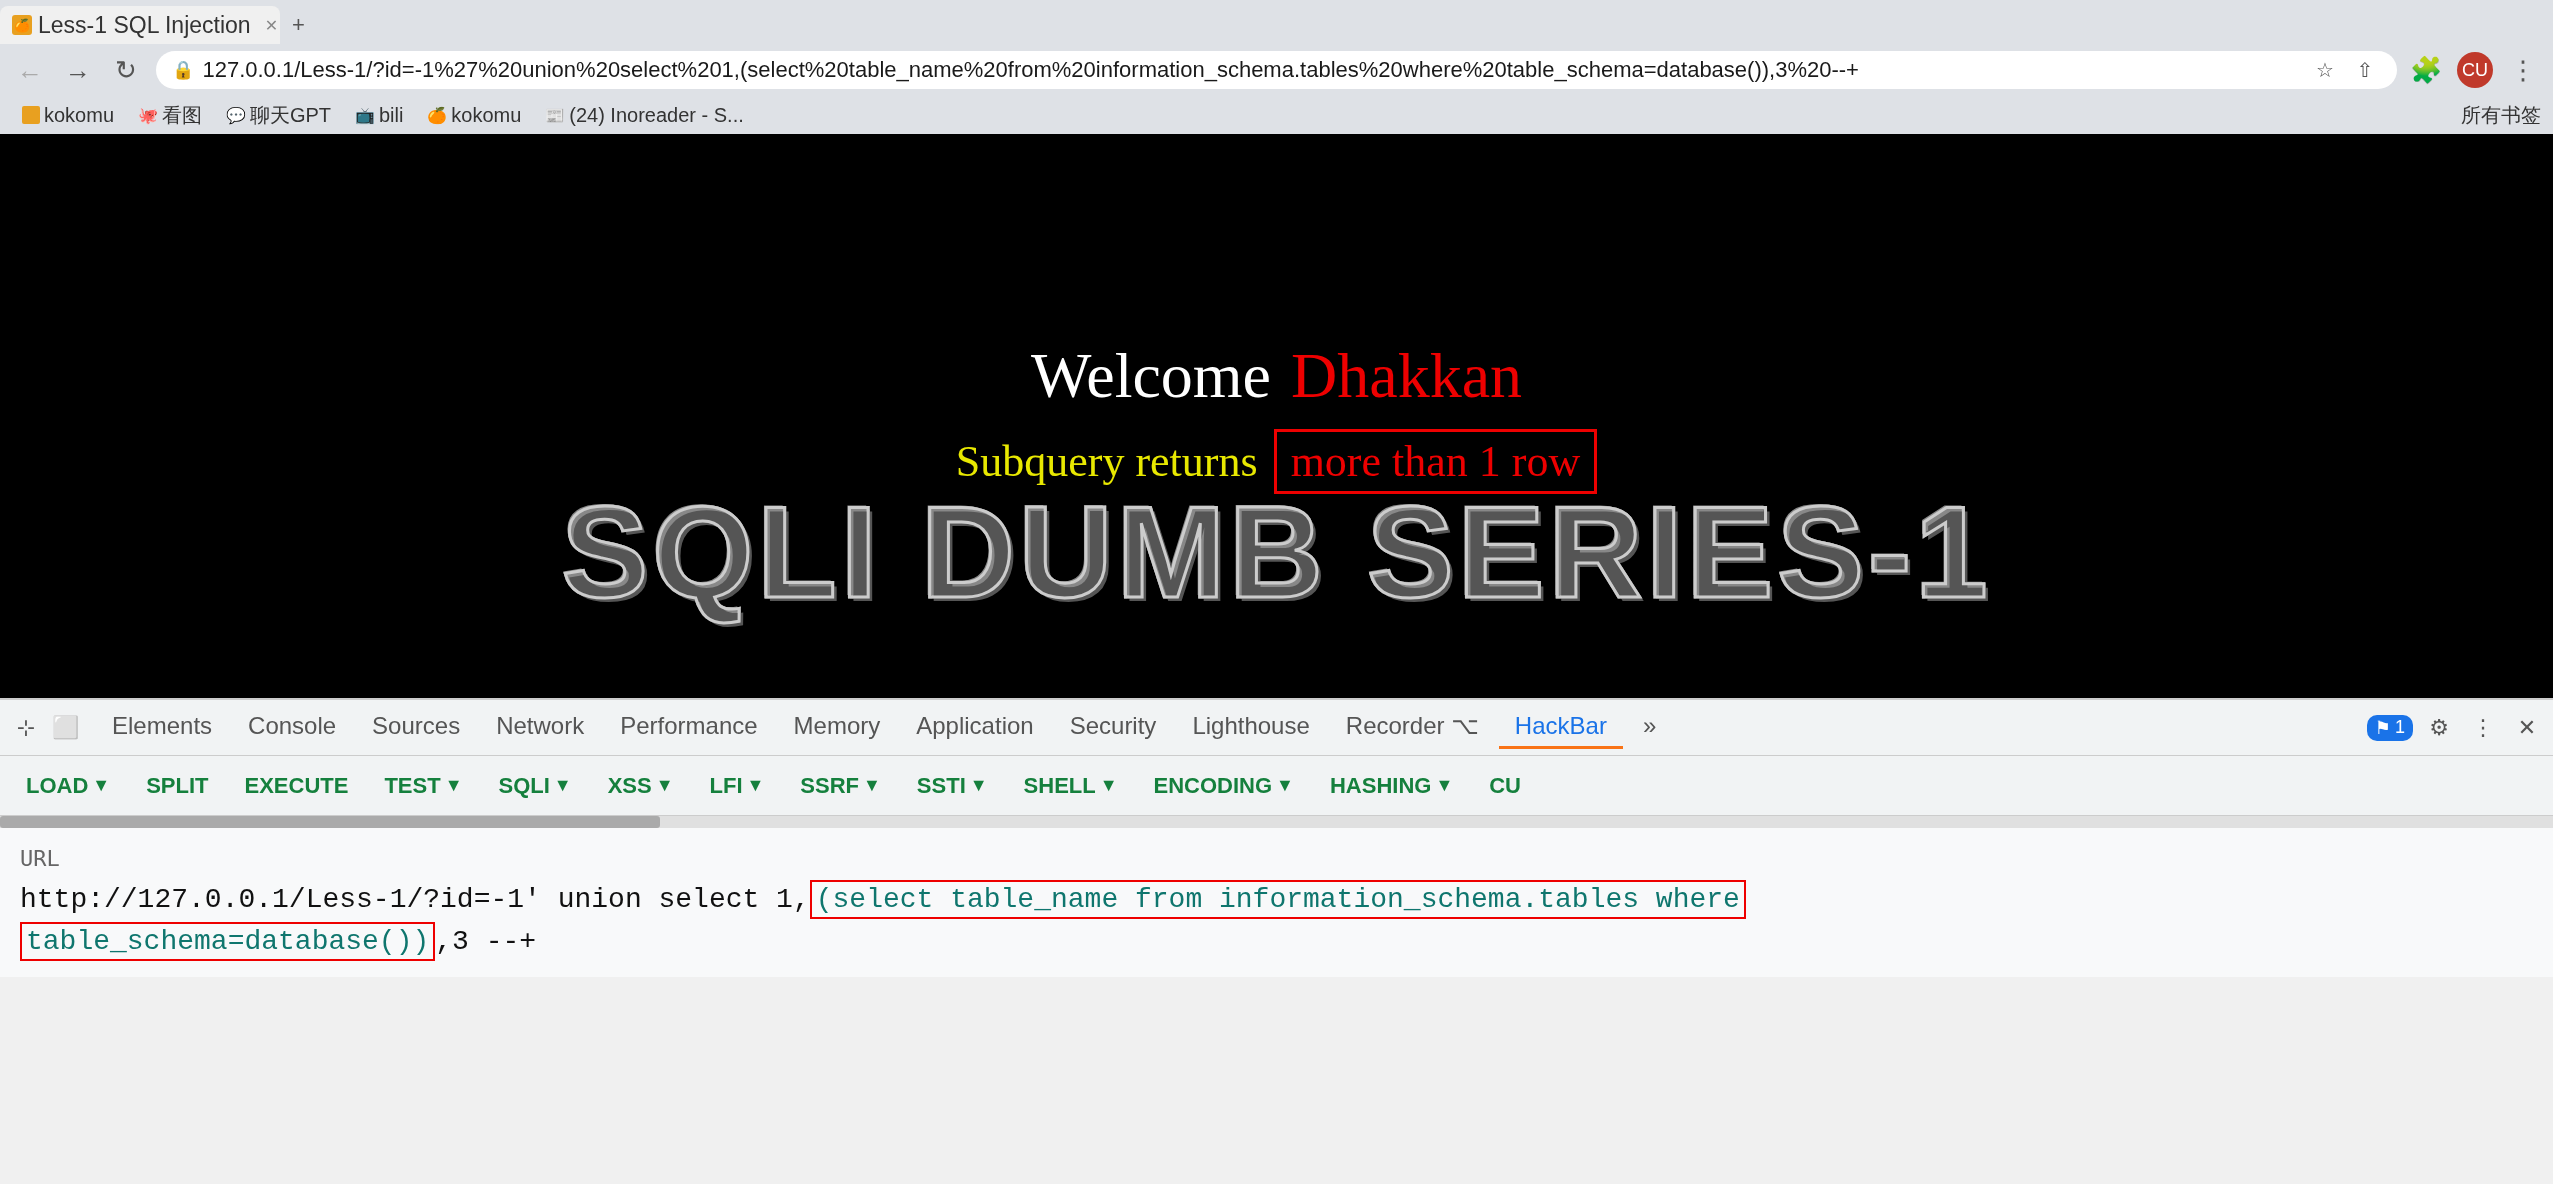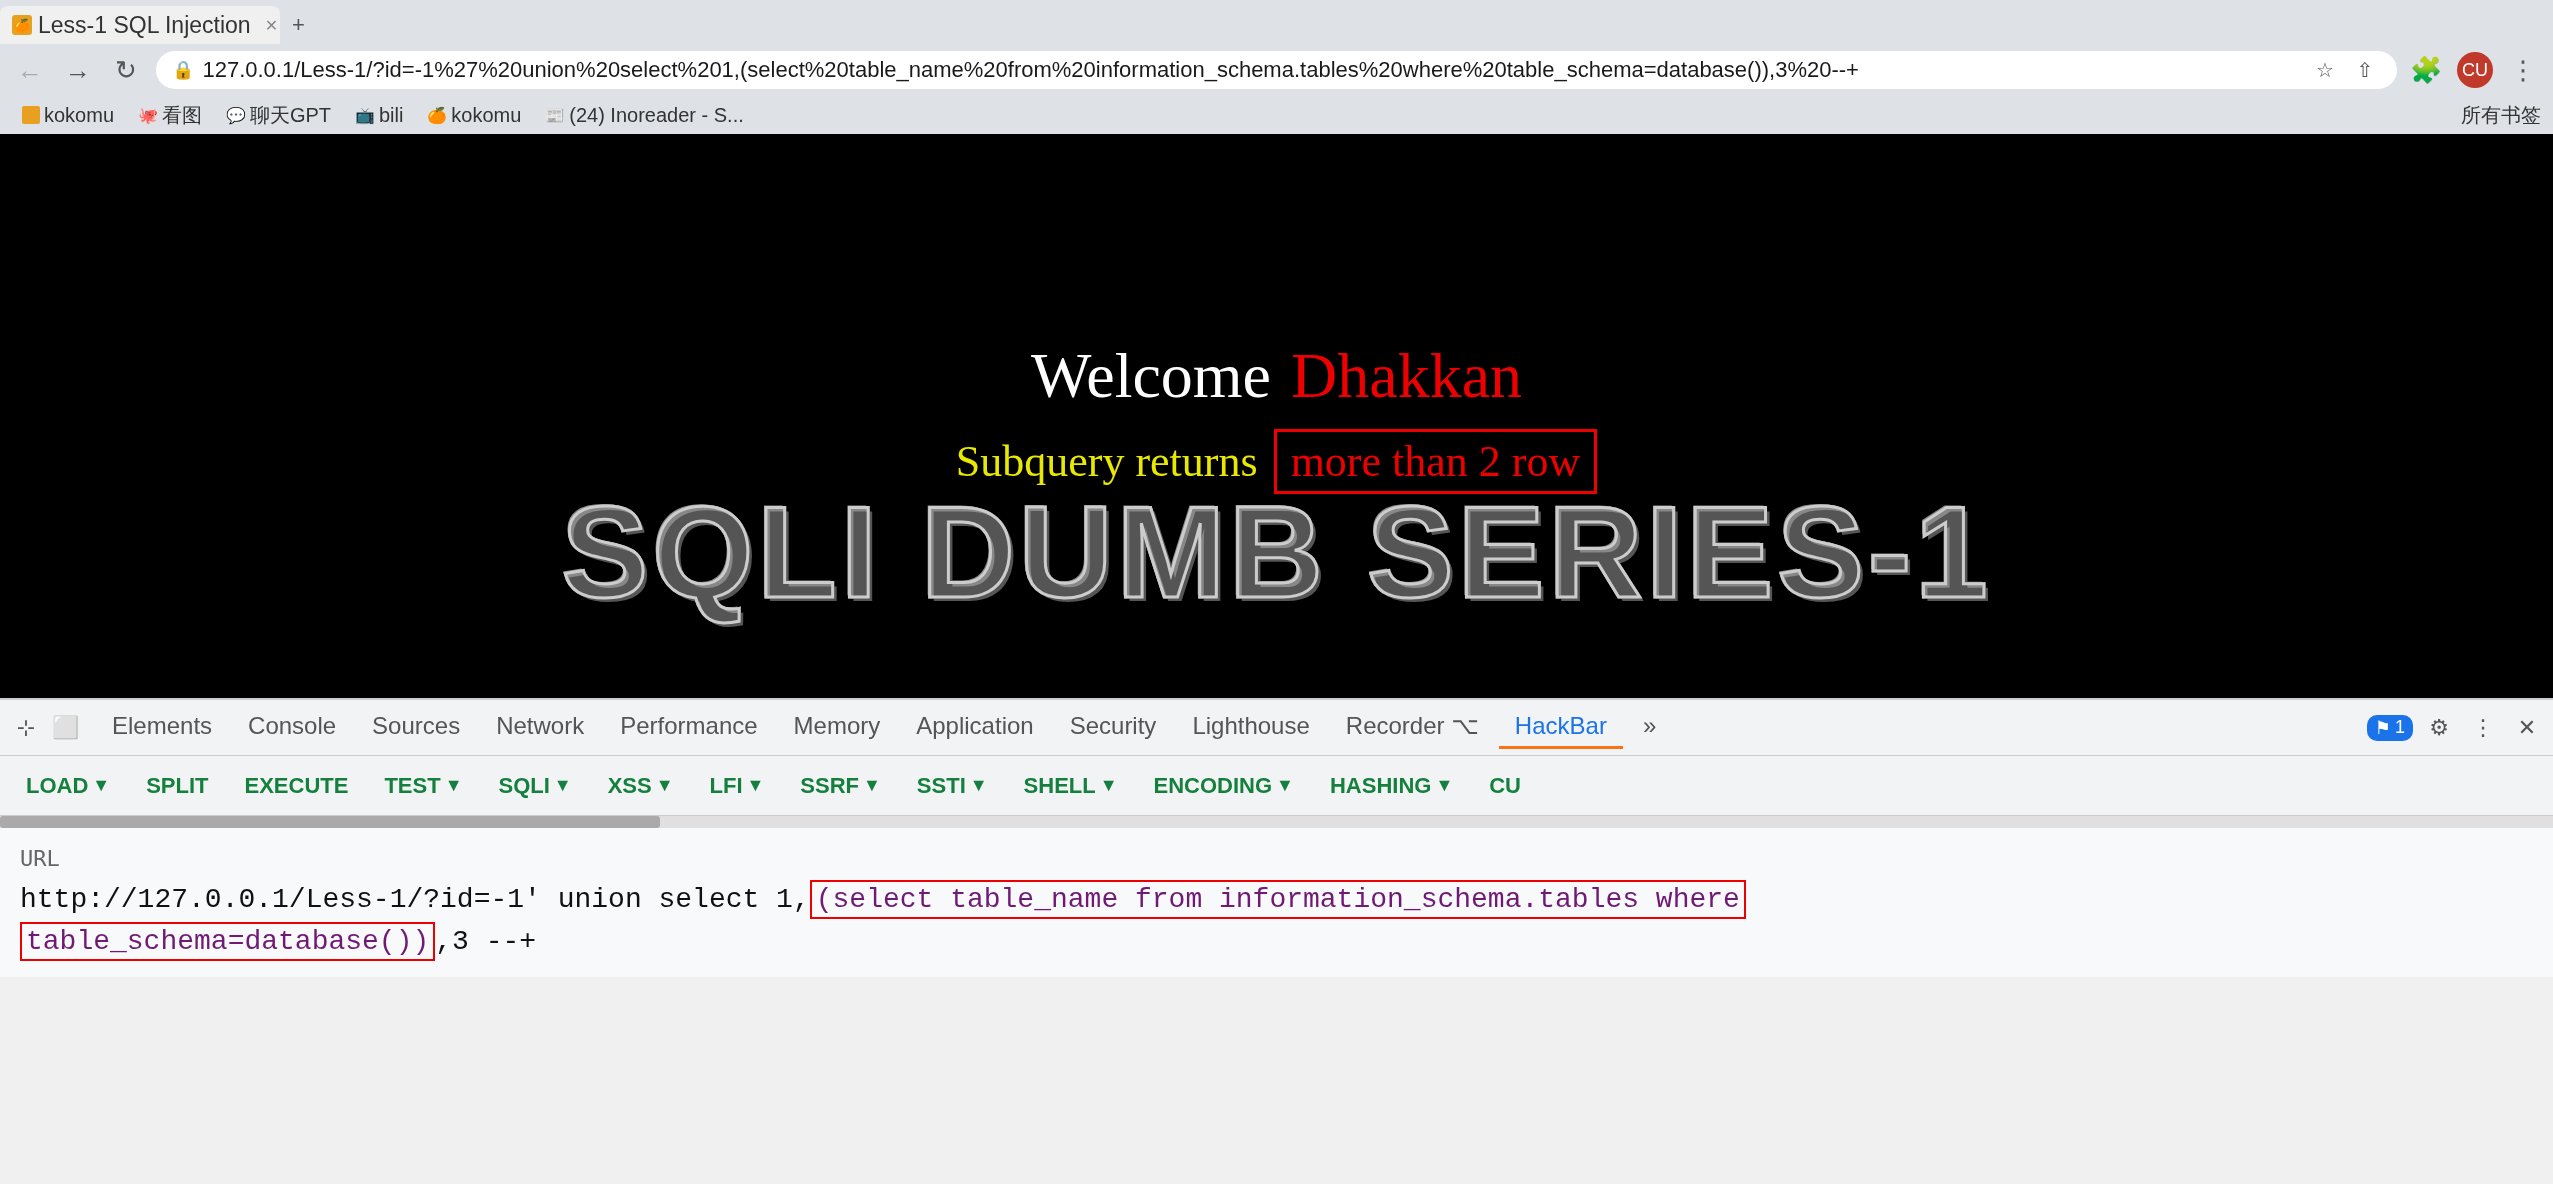--- a/index.html
+++ b/index.html
@@ -310,21 +310,21 @@
       margin-bottom: 8px;
     }
     .url-content {
       font-size: 28px;
       font-family: 'Courier New', monospace;
       color: #111;
       line-height: 1.5;
     }
     .url-highlighted {
       border: 2px solid #e00;
-      color: #701a75;
+      color: #0f766e;
       padding: 2px 4px;
     }
   </style>
 </head>
 <body>
 
 <div class="browser-chrome">
 
   <div class="tab-bar">
     <div class="tab">
@@ -385,21 +385,21 @@
   </div>
 </div>
 
 <div class="page-content">
   <div class="welcome-text">
     <span class="welcome-white">Welcome</span>
     <span class="welcome-red">Dhakkan</span>
   </div>
   <div class="subquery-line">
     <span>Subquery returns</span>
-    <span class="subquery-error-box">more than 2 row</span>
+    <span class="subquery-error-box">more than 1 row</span>
   </div>
   <div class="sqli-title">SQLI DUMB SERIES-1</div>
 </div>
 
 <div class="devtools">
 
   <div class="devtools-tabs">
     <div class="devtools-tab-icons">
       <button class="devtools-icon-btn">⊹</button>
       <button class="devtools-icon-btn">⬜</button>

